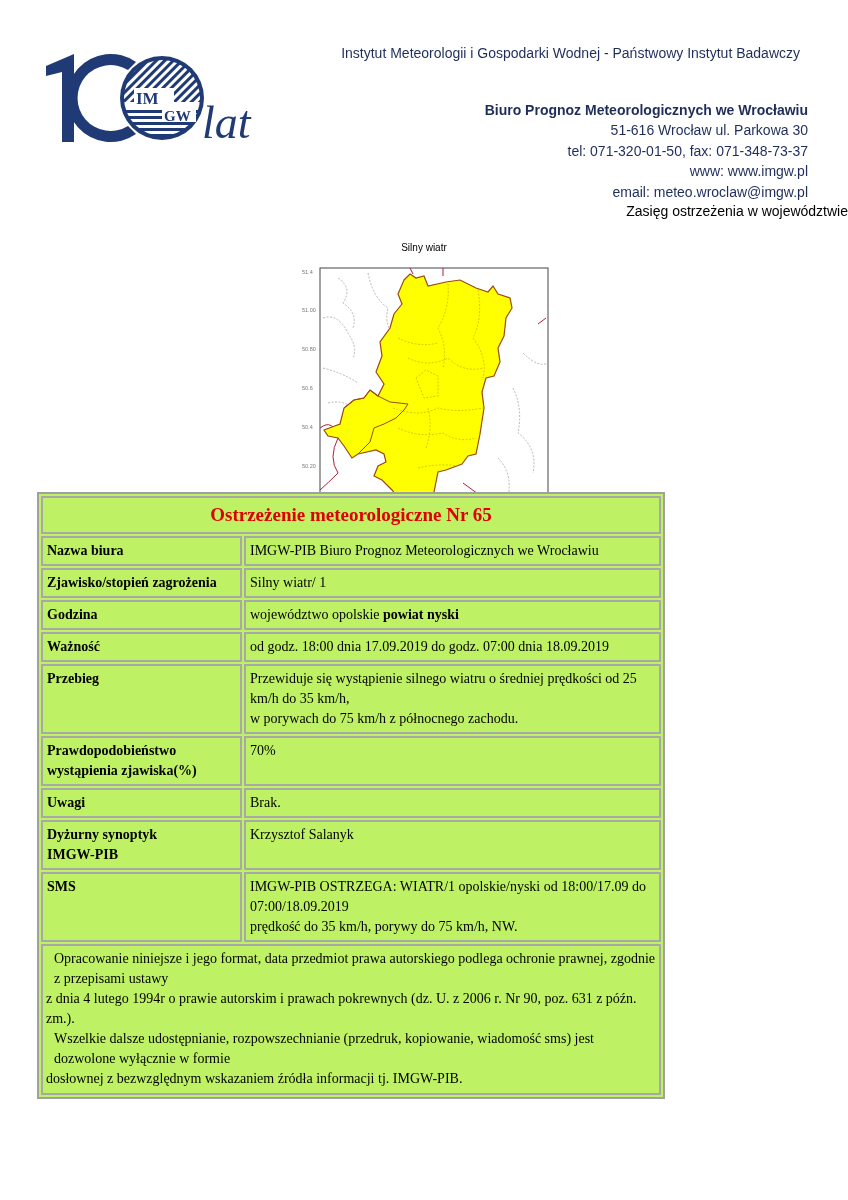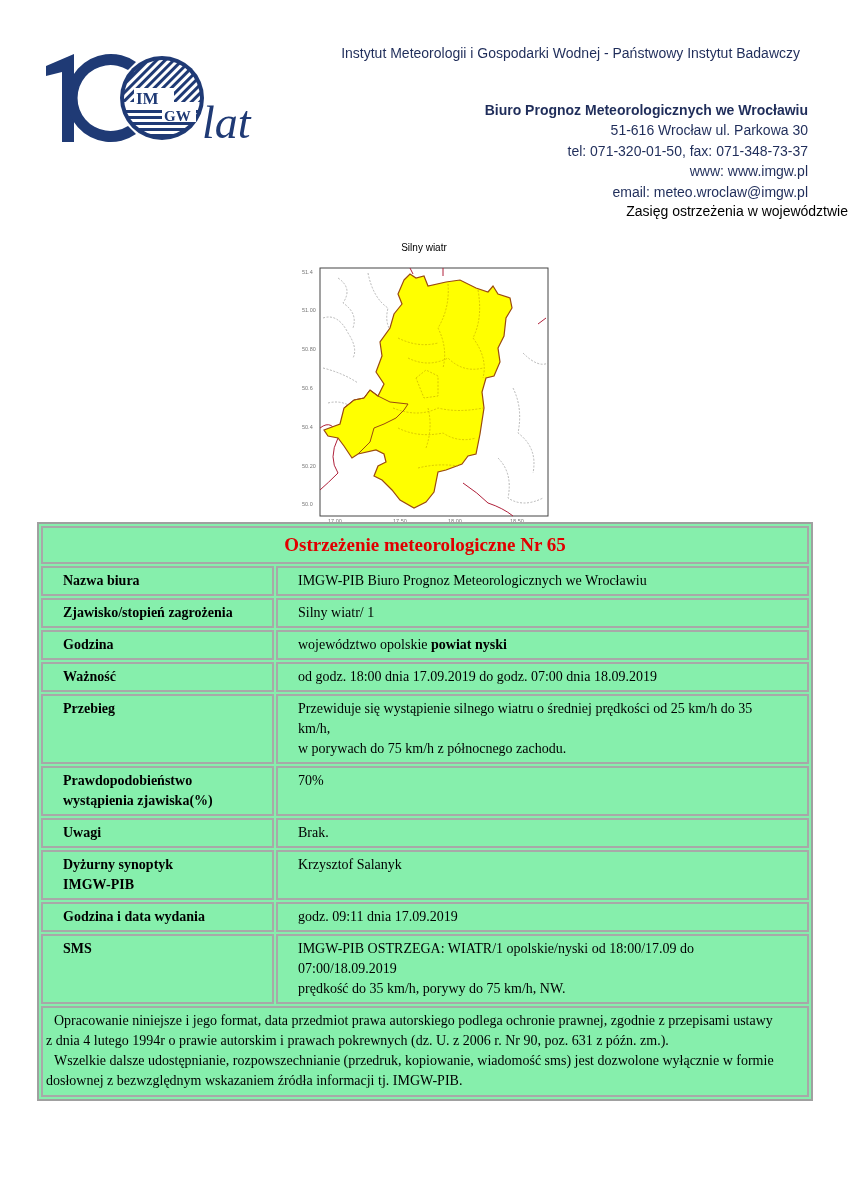--- a/index.html
+++ b/index.html
@@ -14,22 +14,22 @@
   .header .inst { font-size: 14px; margin-right: 8px; }
   .header .bureau { font-weight: bold; margin-top: 36px; }
 
   
   .map-title { position: absolute; left: 0; width: 848px; top: 203px; text-align: right; font-family: "Liberation Sans", sans-serif; font-size: 14px; }
   .map-subtitle { position: absolute; left: 0; width: 848px; top: 242px; text-align: center; font-family: "Liberation Sans", sans-serif; font-size: 10px; }
   .map { position: absolute; left: 298px; top: 258px; width: 262px; height: 265px; }
   .map svg { width: 100%; height: 100%; }
 
   
-  .warning-table { position: absolute; left: 37px; top: 522px; width: 776px; border-collapse: separate; border-spacing: 2px; border: 2px solid #a0a0a0; background: #86efac; }
-  .warning-table td { border: 2px solid #a8a8a8; padding: 3px 20px; vertical-align: top; font-size: 14px; line-height: 20px; }
+  .warning-table { position: absolute; left: 37px; top: 492px; width: 628px; border-collapse: separate; border-spacing: 2px; border: 2px solid #a0a0a0; background: #bef264; }
+  .warning-table td { border: 2px solid #a8a8a8; padding: 3px 4px; vertical-align: top; font-size: 14px; line-height: 20px; }
   .warning-table td.label { width: 189px; font-weight: bold; }
   .warning-table td.title { text-align: center; color: #e00000; font-weight: bold; font-size: 19px; padding: 7px 4px; }
   .warning-table td.footer { font-size: 14px; line-height: 20px; padding: 3px 3px 4px 3px; }
   .indent { padding-left: 8px; }
 </style>
 </head>
 <body>
 
 <div class="logo">
   <svg viewBox="0 0 215 92">
@@ -173,24 +173,20 @@
     <td>Brak.</td>
   </tr>
   <tr>
     <td class="label">
       <div>Dyżurny synoptyk</div>
       <div>IMGW-PIB</div>
     </td>
     <td>Krzysztof Salanyk</td>
   </tr>
   <tr>
-    <td class="label">Godzina i data wydania</td>
-    <td>godz. 09:11 dnia 17.09.2019</td>
-  </tr>
-  <tr>
     <td class="label">SMS</td>
     <td>
       <div>IMGW-PIB OSTRZEGA: WIATR/1 opolskie/nyski od 18:00/17.09 do 07:00/18.09.2019</div>
       <div>prędkość do 35 km/h, porywy do 75 km/h, NW.</div>
     </td>
   </tr>
   <tr>
     <td class="footer" colspan="2">
       <div class="indent">Opracowanie niniejsze i jego format, data przedmiot prawa autorskiego podlega ochronie prawnej, zgodnie z przepisami ustawy</div>
       <div>z dnia 4 lutego 1994r o prawie autorskim i prawach pokrewnych (dz. U. z 2006 r. Nr 90, poz. 631 z późn. zm.).</div>

